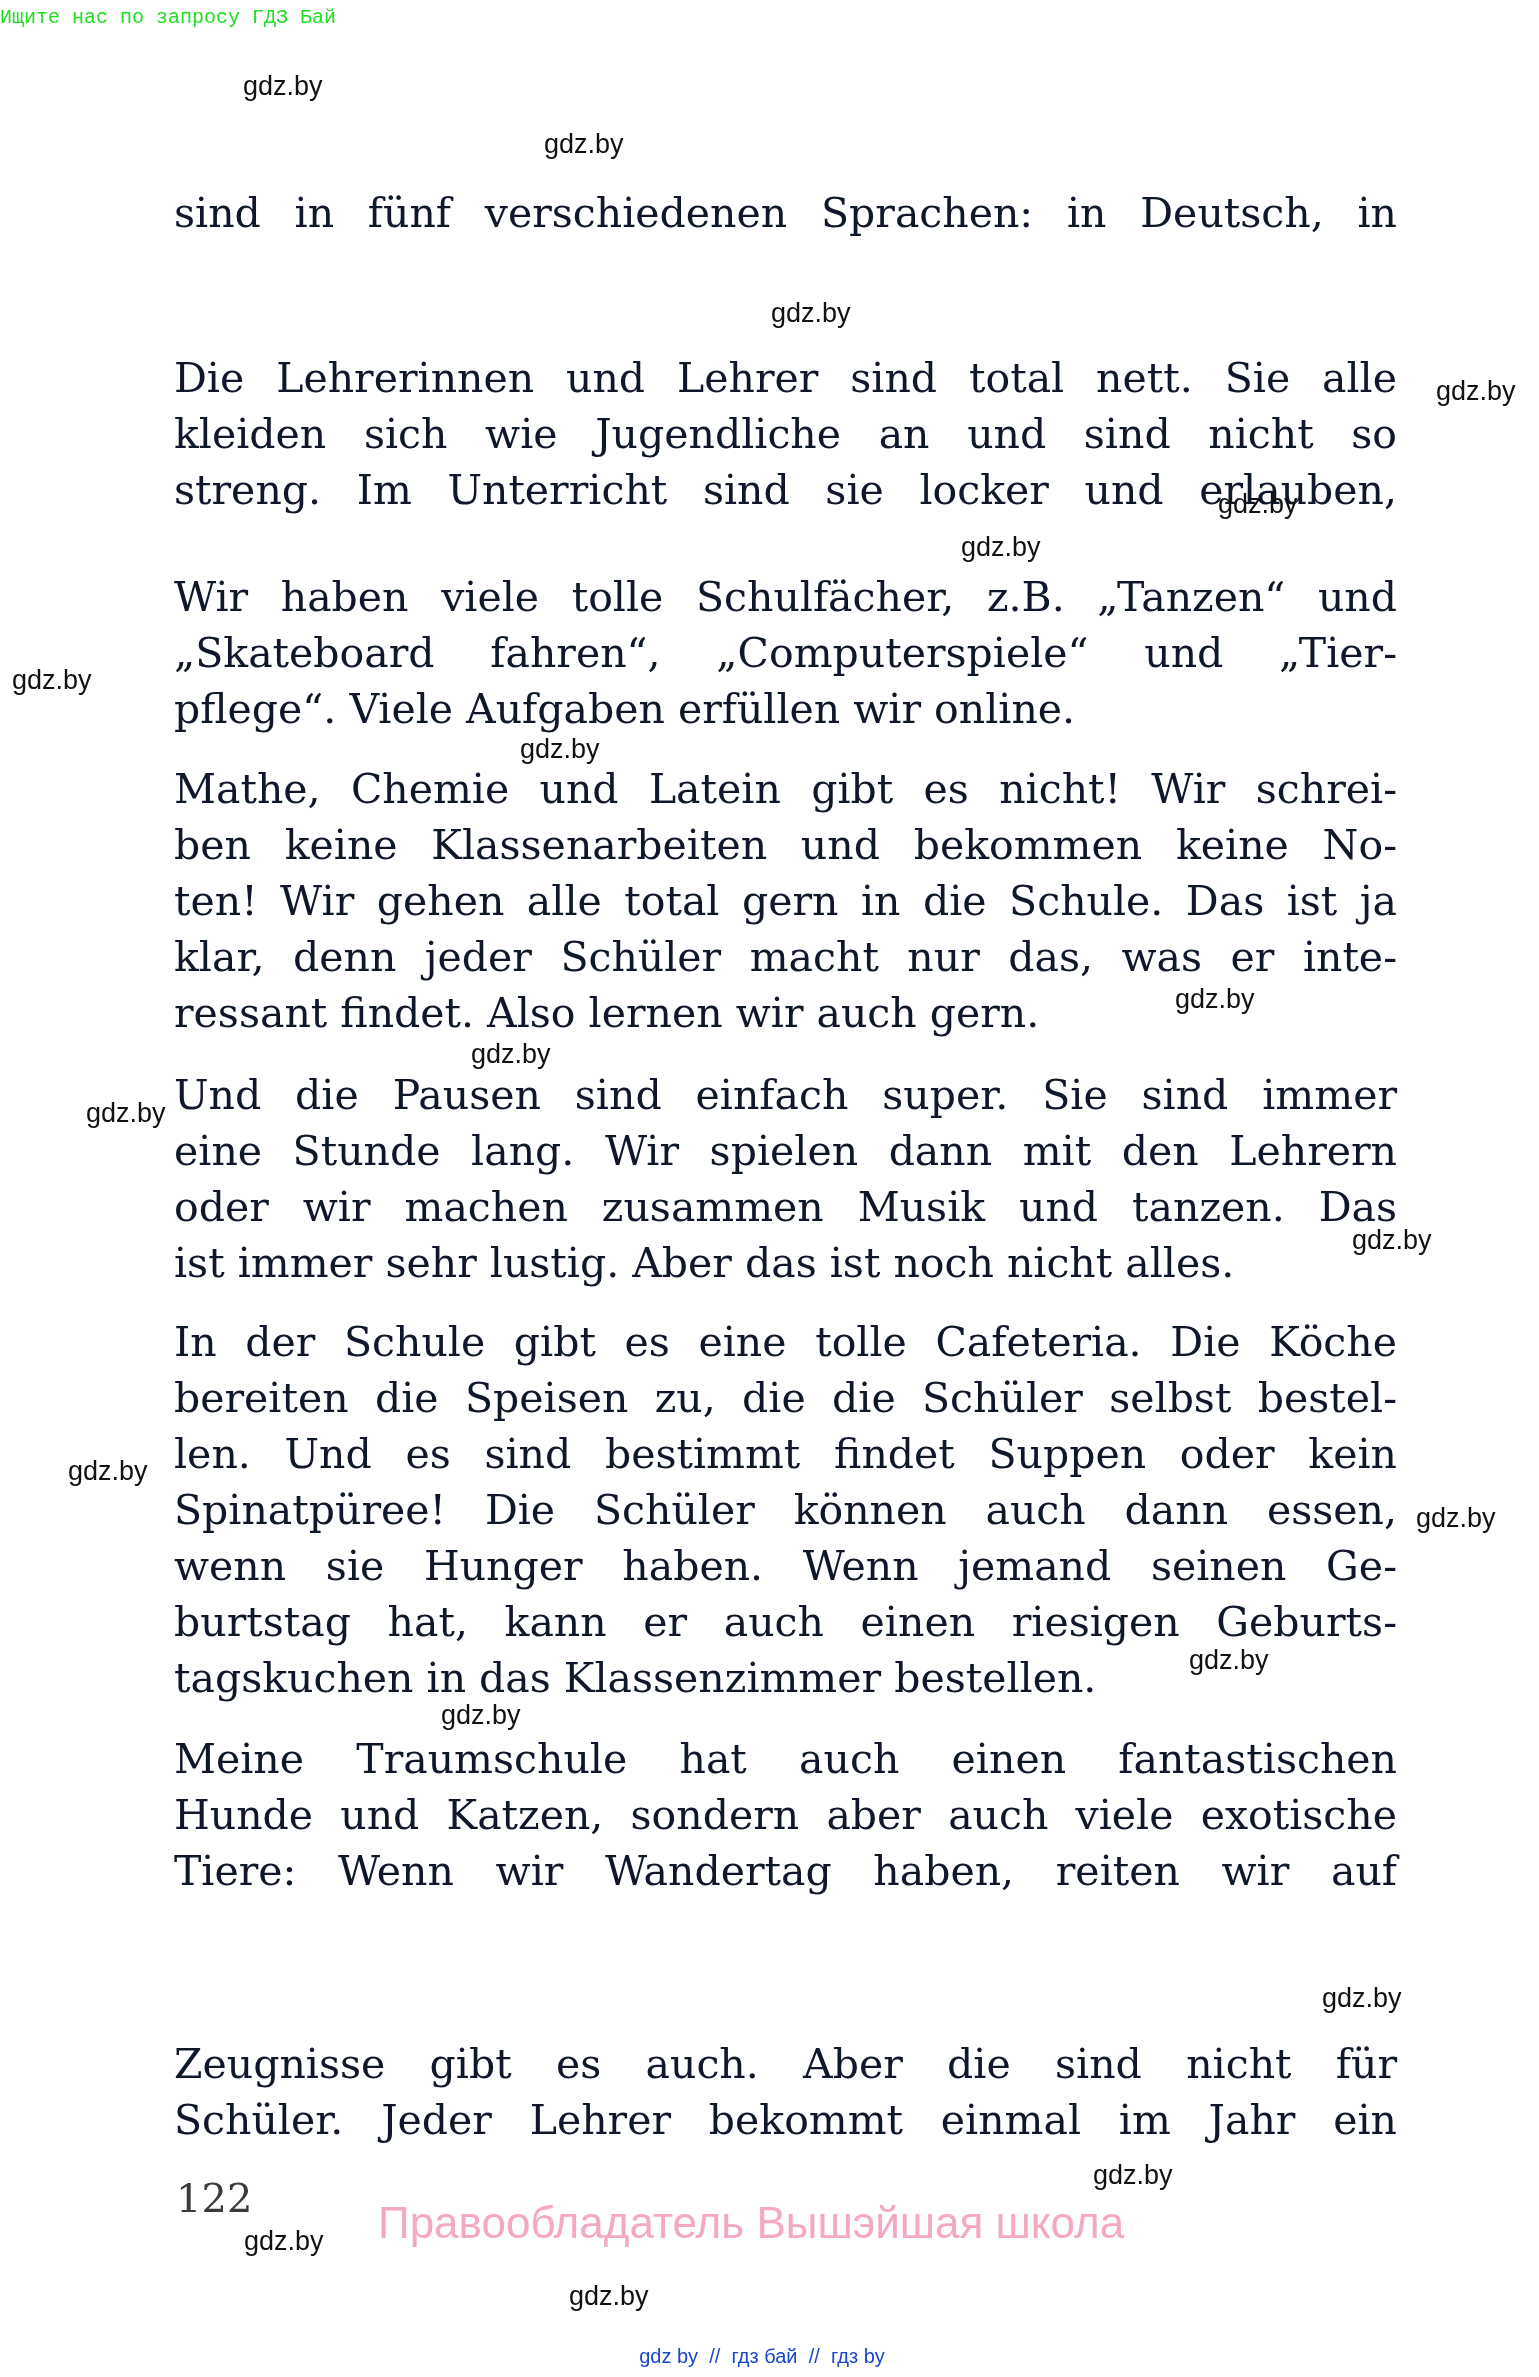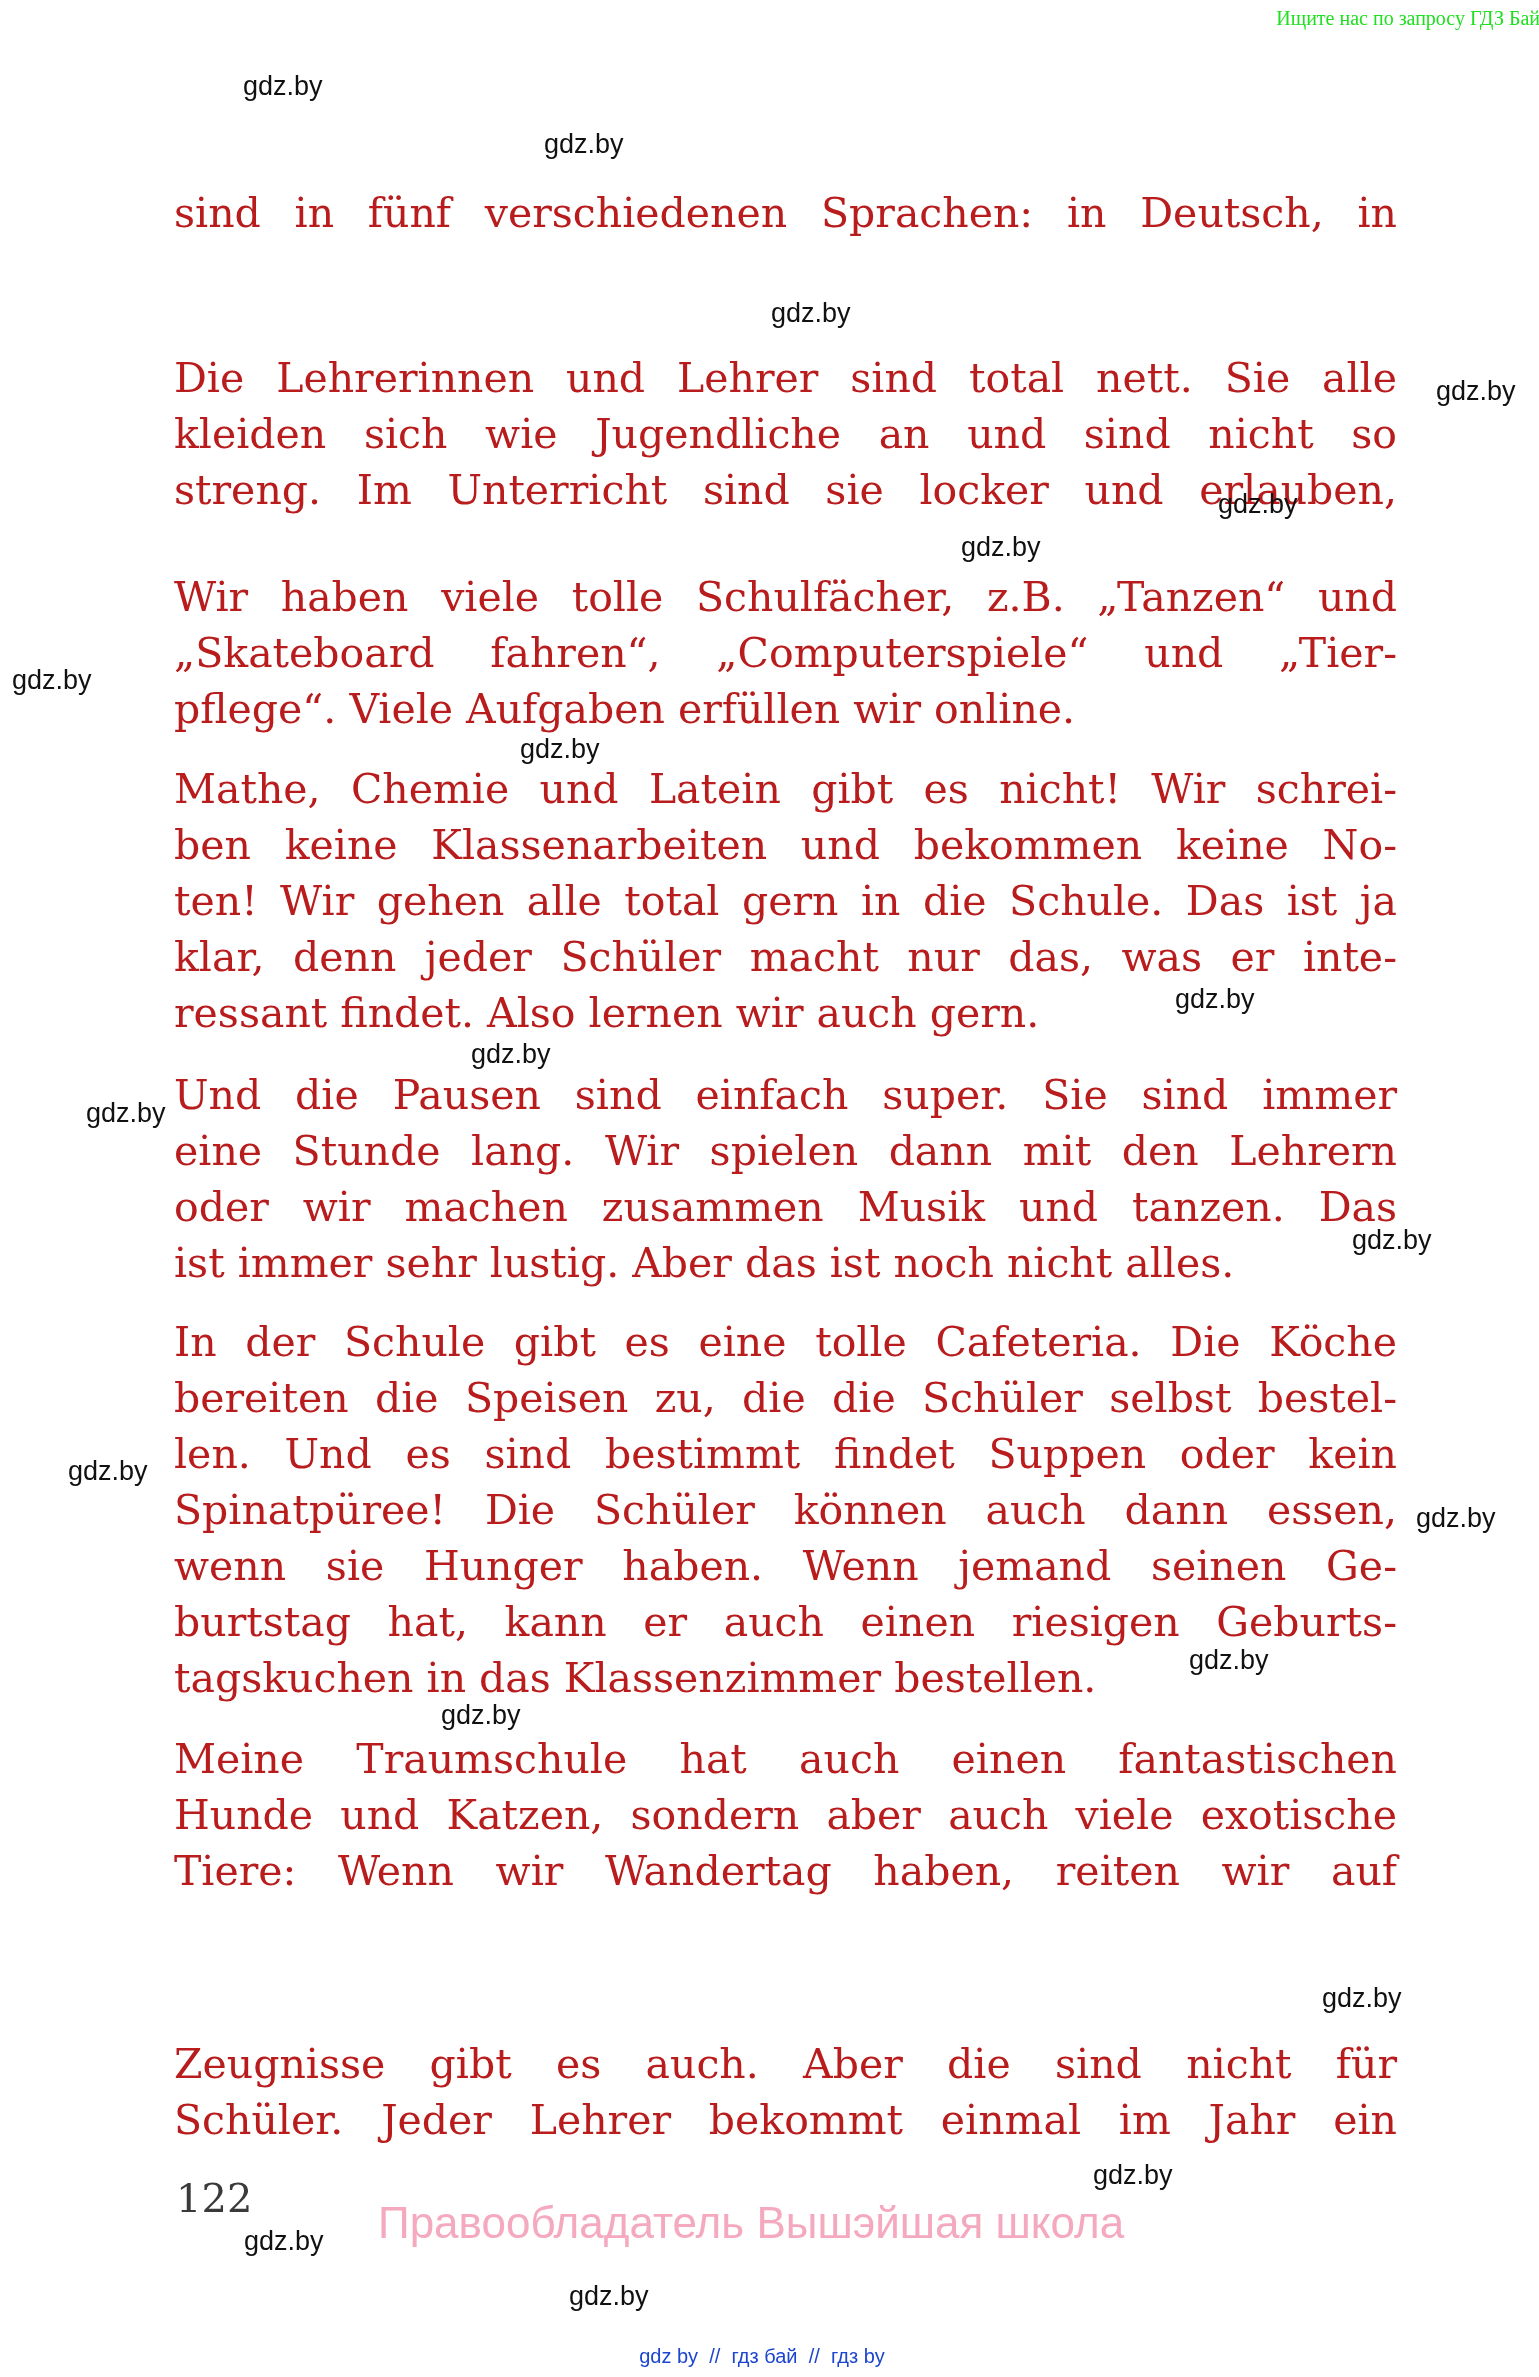--- a/index.html
+++ b/index.html
@@ -1,29 +1,29 @@
 <!DOCTYPE html>
 <html style="font-size:14.7px"><head>
 <meta charset="utf-8">
 <style>
   html, body { margin: 0; padding: 0; background: #ffffff; }
   body { width: 1540px; height: 2377px; position: relative; overflow: hidden; }
   .header-link {
     position: absolute; left: 0; width: 1540px; top: 5.5px;
-    text-align: right; font-family: Liberation Serif, serif;
+    text-align: left; font-family: Liberation Mono, monospace;
     font-size: 20px; line-height: 24px; color: #1ee01e;
   }
   .wm {
     position: absolute; font-family: "Liberation Sans", sans-serif;
     font-size: 27px; line-height: 27px; color: #111111; white-space: nowrap;
   }
   .para { position: absolute; left: 174px; width: 1223px; }
   .line {
     font-family: "DejaVu Serif", serif; font-size: 41px; line-height: 56px;
-    height: 56px; color: #b91c1c; white-space: nowrap; overflow: visible;
+    height: 56px; color: #0f172a; white-space: nowrap; overflow: visible;
   }
   .line.j { text-align: justify; text-align-last: justify; }
   .line.l { text-align: left; }
   .page-number {
     position: absolute; left: 176px; top: 2173px;
     font-family: "DejaVu Serif", serif; font-size: 40px; line-height: 51px; color: #3a3a3a;
   }
   .copyright {
     position: absolute; left: 378px; top: 2197px;
     font-family: "Liberation Sans", sans-serif; font-size: 44px; line-height: 51px;

